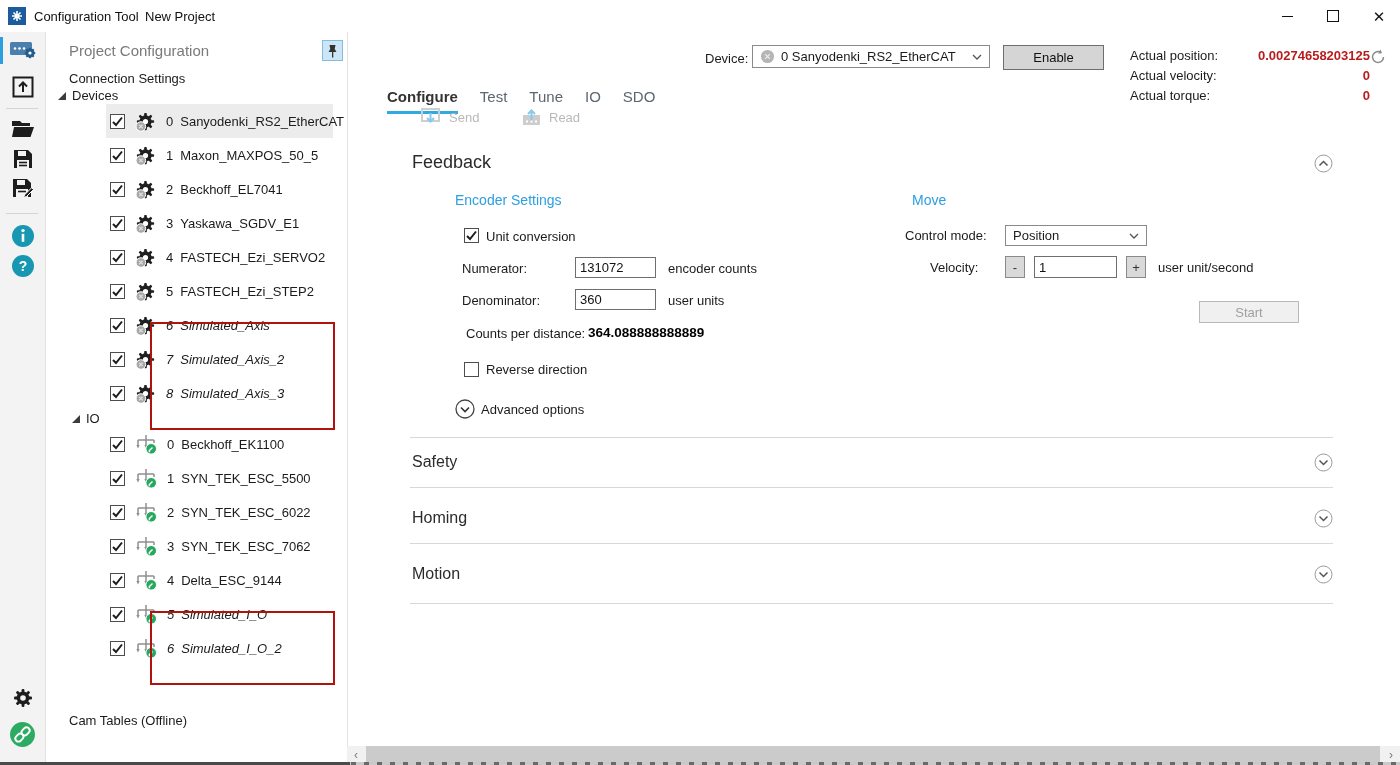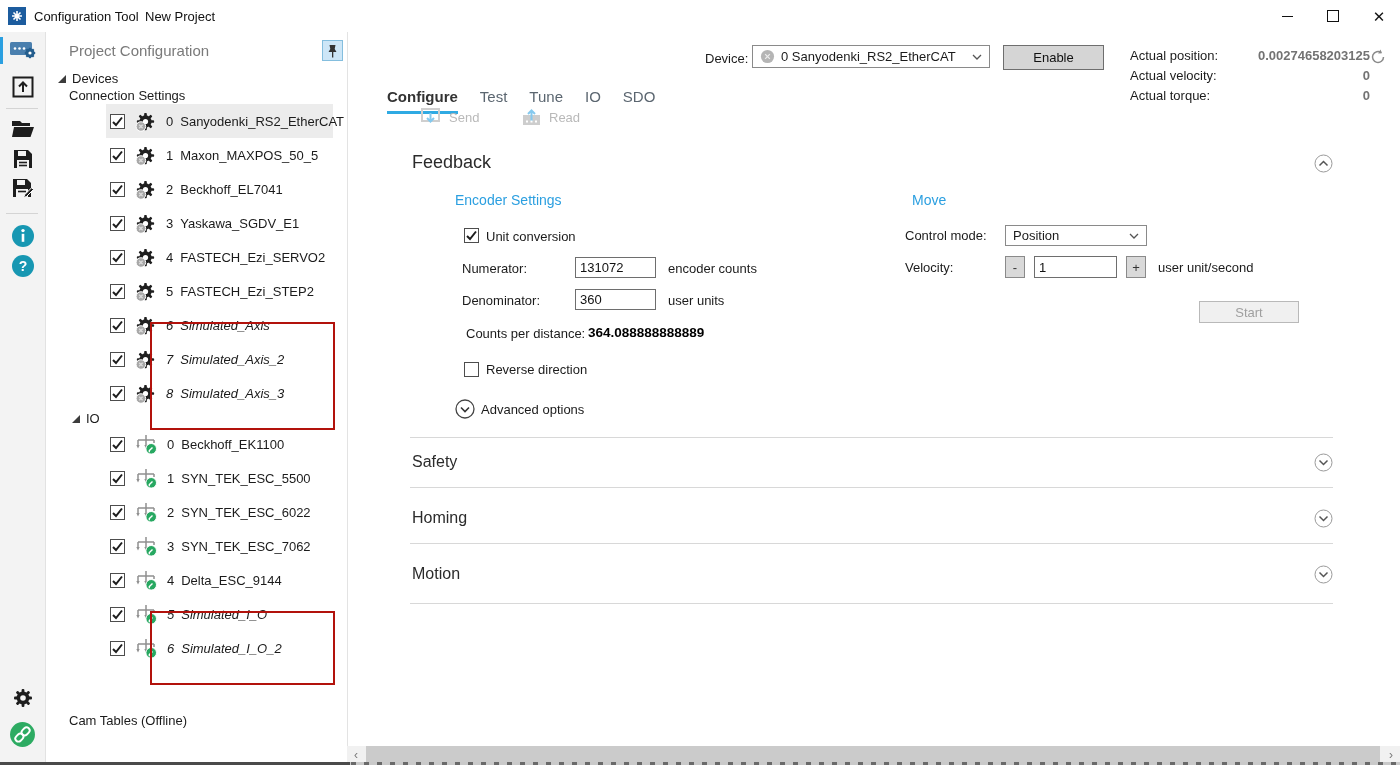--- a/index.html
+++ b/index.html
@@ -44,21 +44,21 @@
   .main{position:absolute;left:348px;top:32px;right:0;bottom:20px;background:#fff;}
   .tabs{position:absolute;left:39px;top:12px;display:flex;gap:22px;align-items:flex-end;margin-top:44px;}
   .tab{font-size:15px;color:#5b6670;padding-bottom:6px;border-bottom:3px solid transparent;}
   .tab.active{color:#333;font-weight:bold;border-bottom-color:#2faae3;}
   .lbl{font-size:13px;color:#1b1b1b;white-space:nowrap;}
   .ddl{display:flex;align-items:center;gap:6px;background:#fff;border:1px solid #8a8a8a;padding:0 7px;box-sizing:border-box;}
   .btn-enable{background:#d5d5d5;border:1px solid #6e6e6e;font-size:13px;color:#111;
               display:flex;align-items:center;justify-content:center;}
   .actuals{position:absolute;left:782px;top:16px;display:grid;grid-template-columns:113px 127px;row-gap:5px;}
   .actuals .al{font-size:13px;color:#1b1b1b;}
-  .actuals .av{font-size:13px;font-weight:bold;text-align:right;color:#737373;}
+  .actuals .av{font-size:13px;font-weight:bold;text-align:right;color:#b91c1c;}
   .tbtn{display:flex;align-items:center;gap:7px;color:#b9b9b9;font-size:13px;position:absolute;}
   .h-section{font-size:18px;color:#2b2b2b;position:absolute;}
   .h-collapsed{font-size:16px;color:#2b2b2b;position:absolute;}
   .bluelink{font-size:14px;color:#2b9fe0;position:absolute;}
   .inp{position:absolute;border:1px solid #6e6e6e;font-size:13px;padding:0 0 0 4px;box-sizing:border-box;
        font-family:"Liberation Sans",sans-serif;color:#111;background:#fff;}
   .hr{position:absolute;left:62px;width:923px;height:1px;background:#d8d8d8;}
   .circbtn{position:absolute;width:19px;height:19px;}
   .stepbtn{position:absolute;width:20px;height:22px;background:#d9d9d9;border:1px solid #8a8a8a;box-sizing:border-box;
            display:flex;align-items:center;justify-content:center;font-size:13px;color:#333;}
@@ -188,26 +188,26 @@
 <div class="treepanel">
   <div class="tp-title">Project Configuration</div>
   <div class="pinbtn">
     <svg width="11" height="14" viewBox="0 0 11 14">
         <path d="M2.5 1h6l-.8 4 1.8 3H1.5l1.8-3z" fill="#333"></path>
         <rect x="5" y="8" width="1.3" height="5.5" fill="#333"></rect>
       </svg>
   </div>
 
   <div class="tree">
+    <div class="tnode" style="padding-left:23px;">
+      <span>Connection Settings</span>
+    </div>
     <div class="tnode" style="padding-left:12px;">
       <span class="exp"></span>
       <span>Devices</span>
-    </div>
-    <div class="tnode" style="padding-left:23px;">
-      <span>Connection Settings</span>
     </div>
     <div>
         <div class="trow sel">
           <span class="cb on">
             <svg width="11" height="11">
               <polyline points="1,6 4,9 10,1.5" stroke="#1d1d1d" stroke-width="2" fill="none"></polyline>
             </svg>
           </span>
           <svg class="ticon" width="23" height="23" viewBox="0 0 24 24">
             <g fill="#1f1f1f">
@@ -647,21 +647,21 @@
   <div class="lbl abs" style="left:133px;top:370px;">Advanced options</div>
 
   <div class="lbl abs" style="left:557px;top:196px;">Control mode:</div>
   <div class="ddl abs" style="left:657px;top:193px;width:142px;height:21px;">
     <span style="flex:1;">Position</span>
     <svg width="10" height="6">
         <polyline points="1,1 5,5 9,1" fill="none" stroke="#555" stroke-width="1.3"></polyline>
       </svg>
   </div>
 
-  <div class="lbl abs" style="left:557px;top:228px;">Velocity:</div>
+  <div class="lbl abs" style="left:582px;top:228px;">Velocity:</div>
   <div class="stepbtn" style="left:657px;top:224px;">-</div>
   <input class="inp" style="left: 686px; top: 224px; width: 83px; height: 22px;" value="1">
   <div class="stepbtn" style="left:778px;top:224px;">+</div>
   <div class="lbl abs" style="left:810px;top:228px;">user unit/second</div>
 
   <div class="btn-start">Start</div>
 
   <div class="hr" style="top:405px;"></div>
   <div>
       <div class="h-collapsed" style="left:64px;top:421px;">Safety</div>

